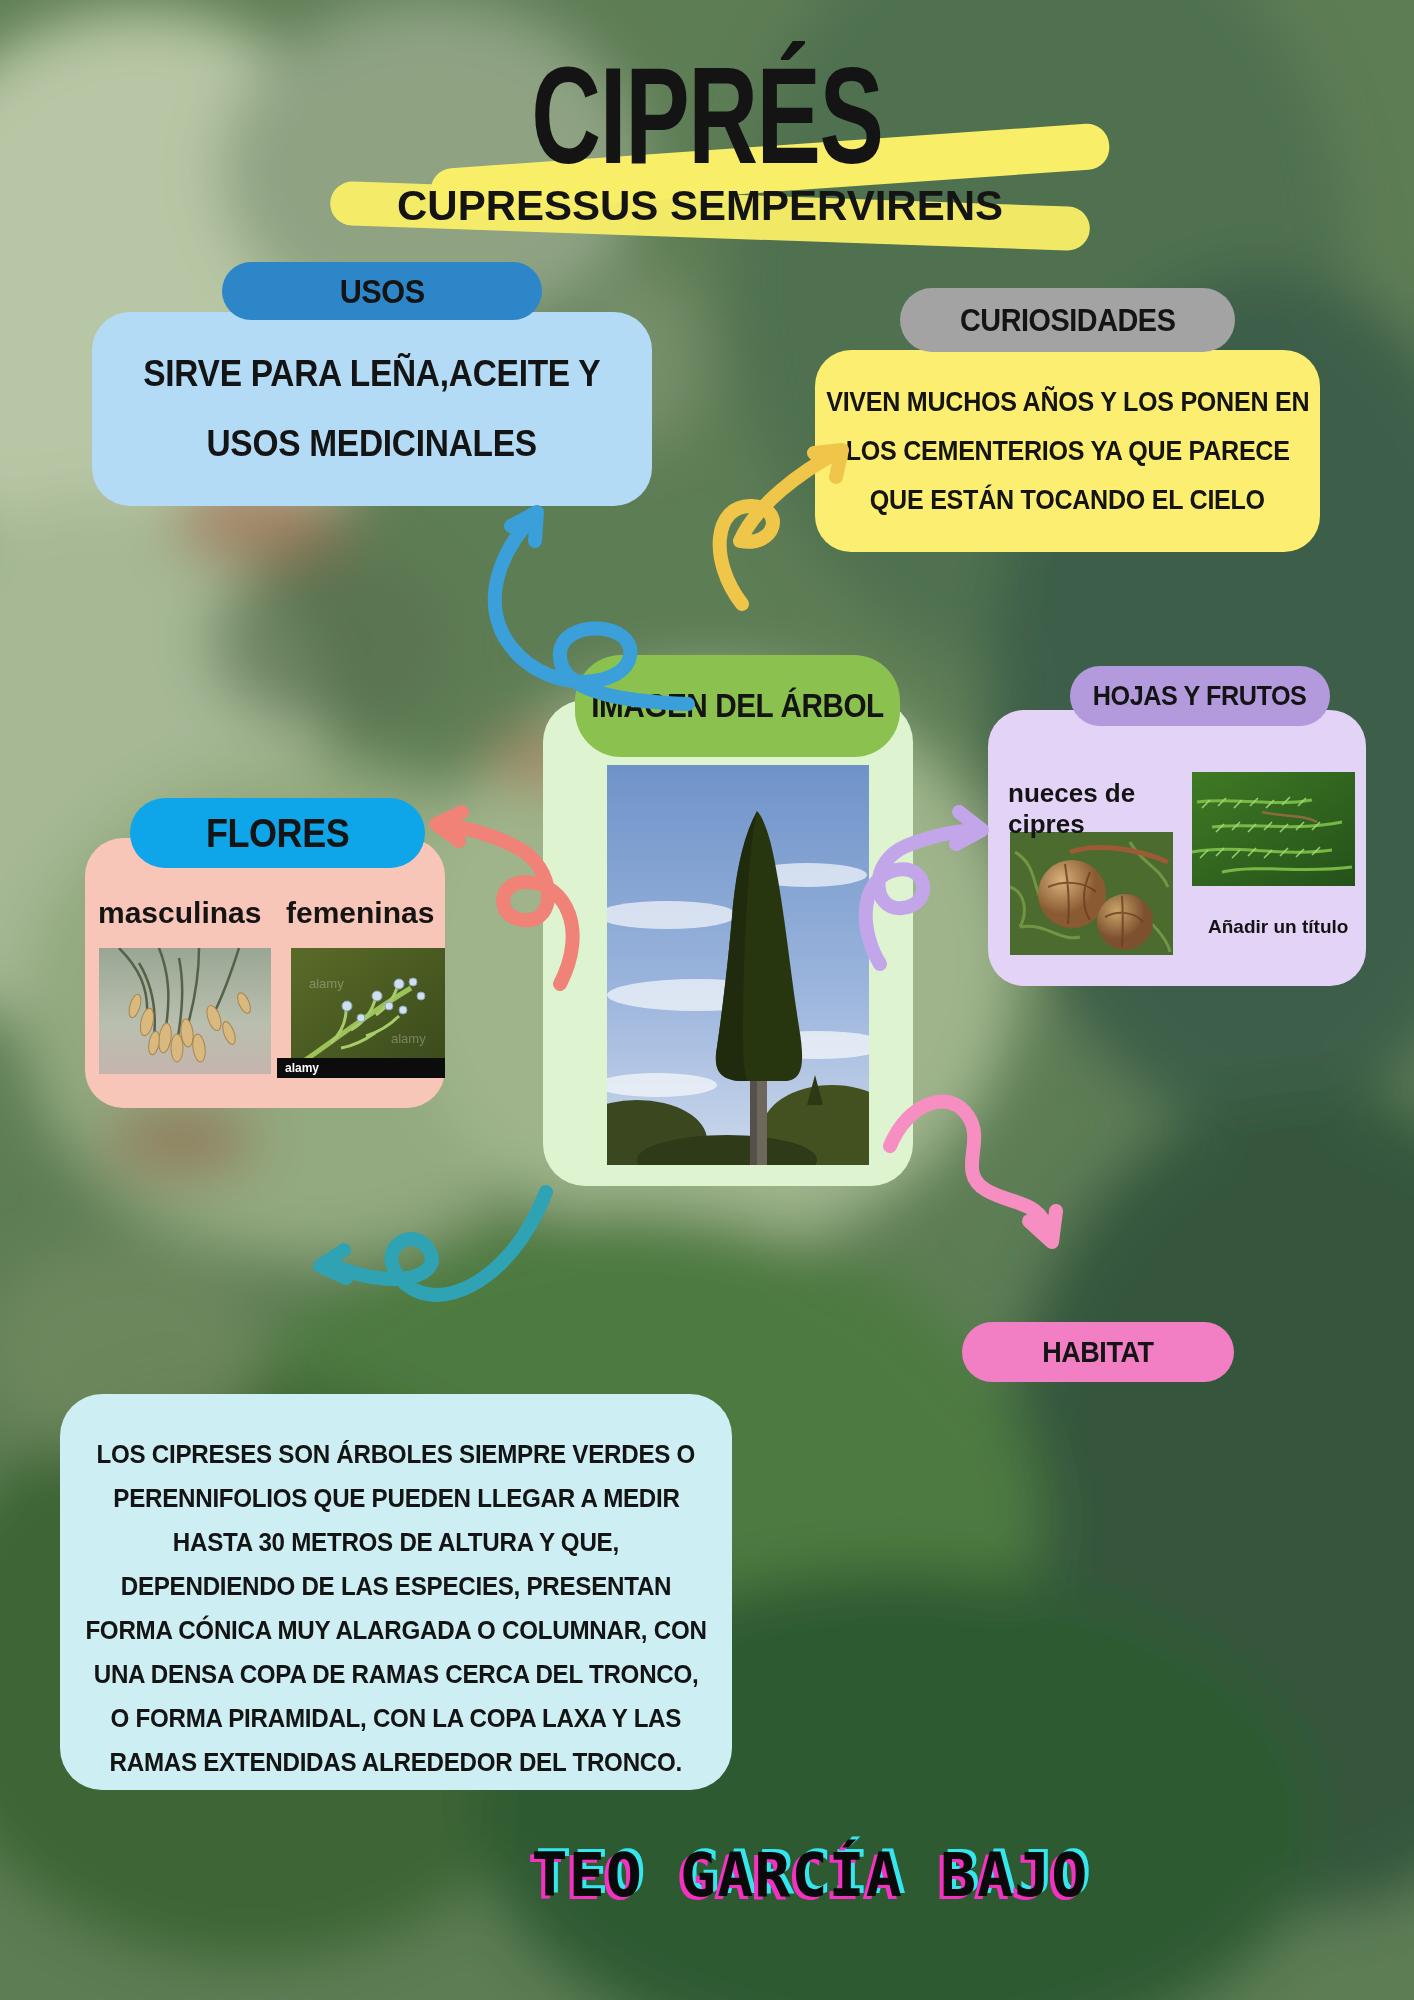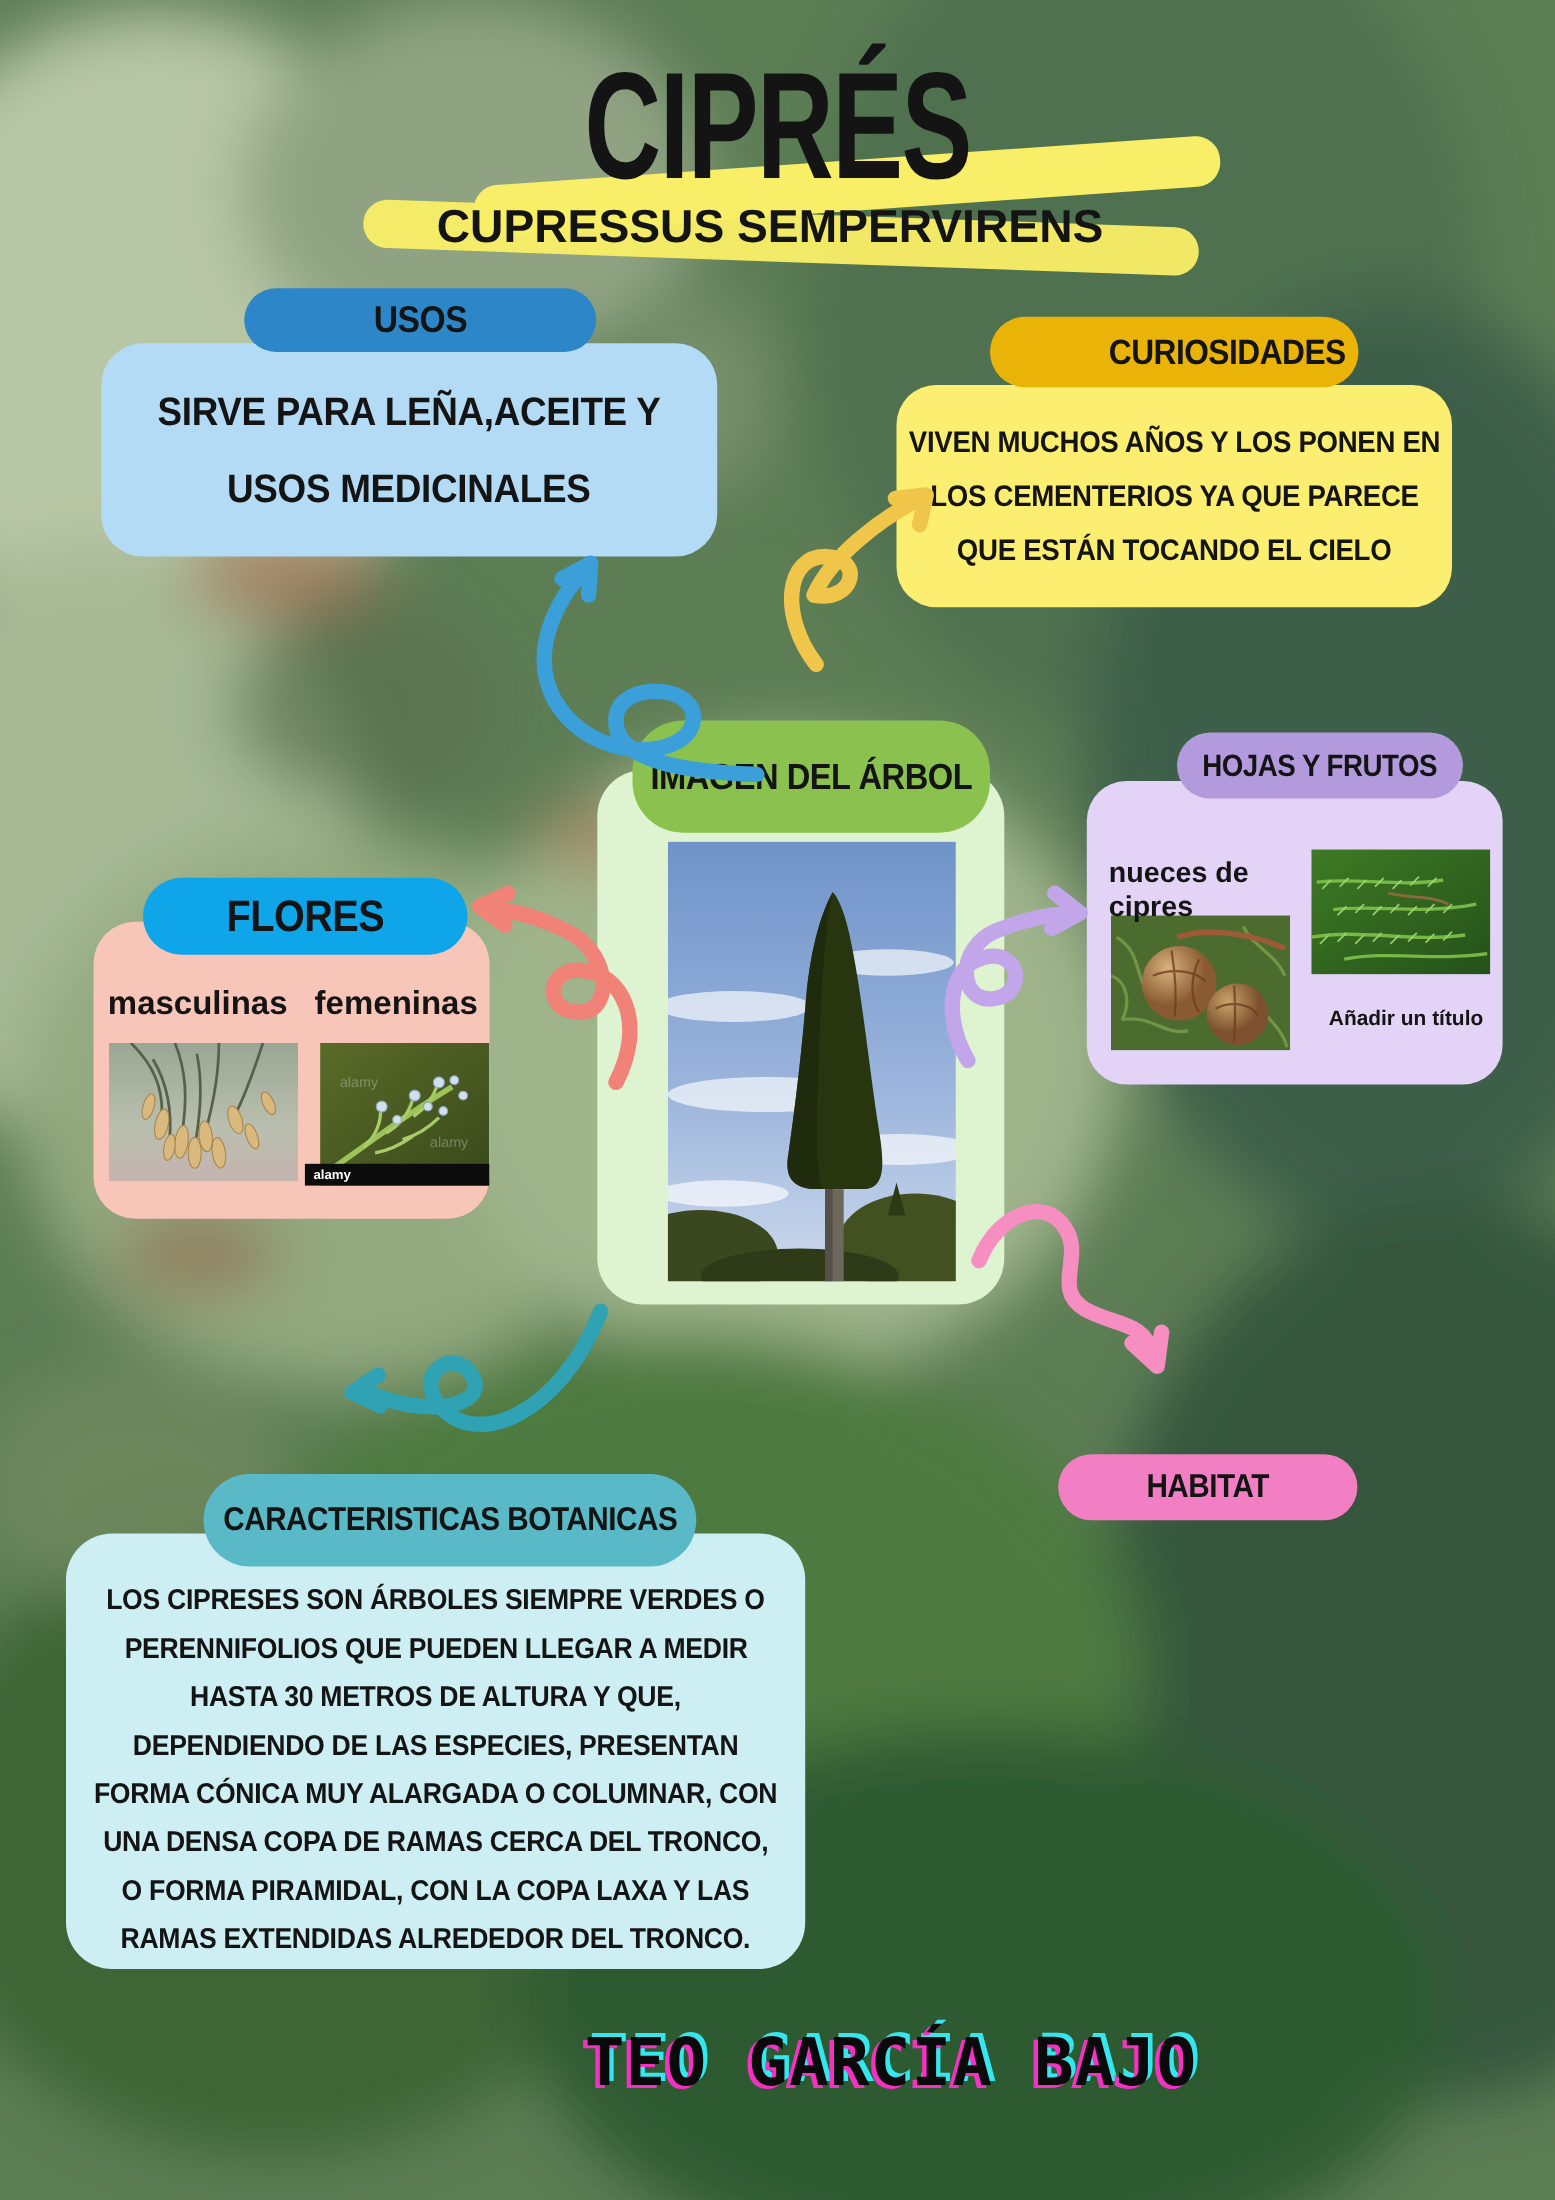--- a/index.html
+++ b/index.html
@@ -70,21 +70,21 @@
   <div class="abs subtitle">CUPRESSUS SEMPERVIRENS</div>
 
   <div class="abs pill" style="left: 222px; top: 262px; width: 320px; height: 58px; border-radius: 29px; font-size: 34px; background-color: rgb(45, 134, 199);">
     <span>USOS</span>
   </div>
   <div class="abs bodybox" style="left: 92px; top: 312px; width: 560px; height: 194px; border-radius: 38px; gap: 28px; font-size: 36px; background-color: rgb(179, 219, 245);">
     <div class="bl">SIRVE PARA LEÑA,ACEITE Y</div>
     <div class="bl">USOS MEDICINALES</div>
   </div>
 
-  <div class="abs pill" style="left: 900px; top: 288px; width: 335px; height: 64px; border-radius: 32px; font-size: 32px; background-color: #eab308; justify-content: flex-end;">
+  <div class="abs pill" style="left: 900px; top: 288px; width: 335px; height: 64px; border-radius: 32px; font-size: 32px; background-color: #a3a3a3;">
     <span>CURIOSIDADES</span>
   </div>
   <div class="abs bodybox" style="left: 815px; top: 350px; width: 505px; height: 202px; border-radius: 36px; gap: 18px; font-size: 27px; background-color: rgb(251, 238, 113);">
     <div class="bl">VIVEN MUCHOS AÑOS Y LOS PONEN EN</div>
     <div class="bl">LOS CEMENTERIOS YA QUE PARECE</div>
     <div class="bl">QUE ESTÁN TOCANDO EL CIELO</div>
   </div>
 
   <div class="abs bodybox" style="left: 543px; top: 700px; width: 370px; height: 486px; border-radius: 42px; background-color: rgb(222, 244, 208);"></div>
   <div class="abs pill" style="left: 575px; top: 655px; width: 325px; height: 102px; border-radius: 46px; font-size: 33px; background-color: rgb(139, 193, 79);">
@@ -256,23 +256,20 @@
     <div style="height:38px;"></div>
     <div class="bl" style="font-size:26px;line-height:44px;">LOS CIPRESES SON ÁRBOLES SIEMPRE VERDES O</div>
     <div class="bl" style="font-size:26px;line-height:44px;">PERENNIFOLIOS QUE PUEDEN LLEGAR A MEDIR</div>
     <div class="bl" style="font-size:26px;line-height:44px;">HASTA 30 METROS DE ALTURA Y QUE,</div>
     <div class="bl" style="font-size:26px;line-height:44px;">DEPENDIENDO DE LAS ESPECIES, PRESENTAN</div>
     <div class="bl" style="font-size:26px;line-height:44px;">FORMA CÓNICA MUY ALARGADA O COLUMNAR, CON</div>
     <div class="bl" style="font-size:26px;line-height:44px;">UNA DENSA COPA DE RAMAS CERCA DEL TRONCO,</div>
     <div class="bl" style="font-size:26px;line-height:44px;">O FORMA PIRAMIDAL, CON LA COPA LAXA Y LAS</div>
     <div class="bl" style="font-size:26px;line-height:44px;">RAMAS EXTENDIDAS ALREDEDOR DEL TRONCO.</div>
   </div>
-  <div class="abs pill" style="left: 185px; top: 1340px; width: 448px; height: 84px; border-radius: 42px; font-size: 30px; background-color: rgb(90, 185, 198);">
-    <span>CARACTERISTICAS BOTANICAS</span>
-  </div>
 
   <div class="abs pill" style="left: 962px; top: 1322px; width: 272px; height: 60px; border-radius: 30px; font-size: 30px; background-color: rgb(242, 127, 195);">
     <span>HABITAT</span>
   </div>
 
   <svg class="arrows" width="1414" height="2000" viewBox="0 0 1414 2000">
     <path d="M 688 704 C 630 702 556 694 560 652 C 564 618 636 622 630 656 C 624 690 540 696 505 638 C 482 598 500 550 537 512 M 535 541 L 537 512 L 511 526" stroke="#3b9fd9"></path>
     <path d="M 742 604 C 708 560 714 504 752 506 C 786 508 776 548 740 541 C 756 505 800 472 838 452 M 836 477 L 842 450 L 814 453" stroke="#f0c64a"></path>
     <path d="M 560 984 C 588 930 566 884 528 882 C 497 880 494 918 524 920 C 558 923 556 868 518 848 C 494 835 468 828 444 825 M 462 812 L 436 824 L 459 841" stroke="#f08277"></path>
     <path d="M 880 964 C 858 928 860 878 896 870 C 928 863 934 905 902 908 C 872 911 868 862 906 846 C 936 834 955 832 972 830 M 956 844 L 982 830 L 959 812" stroke="#c3a6ea"></path>

